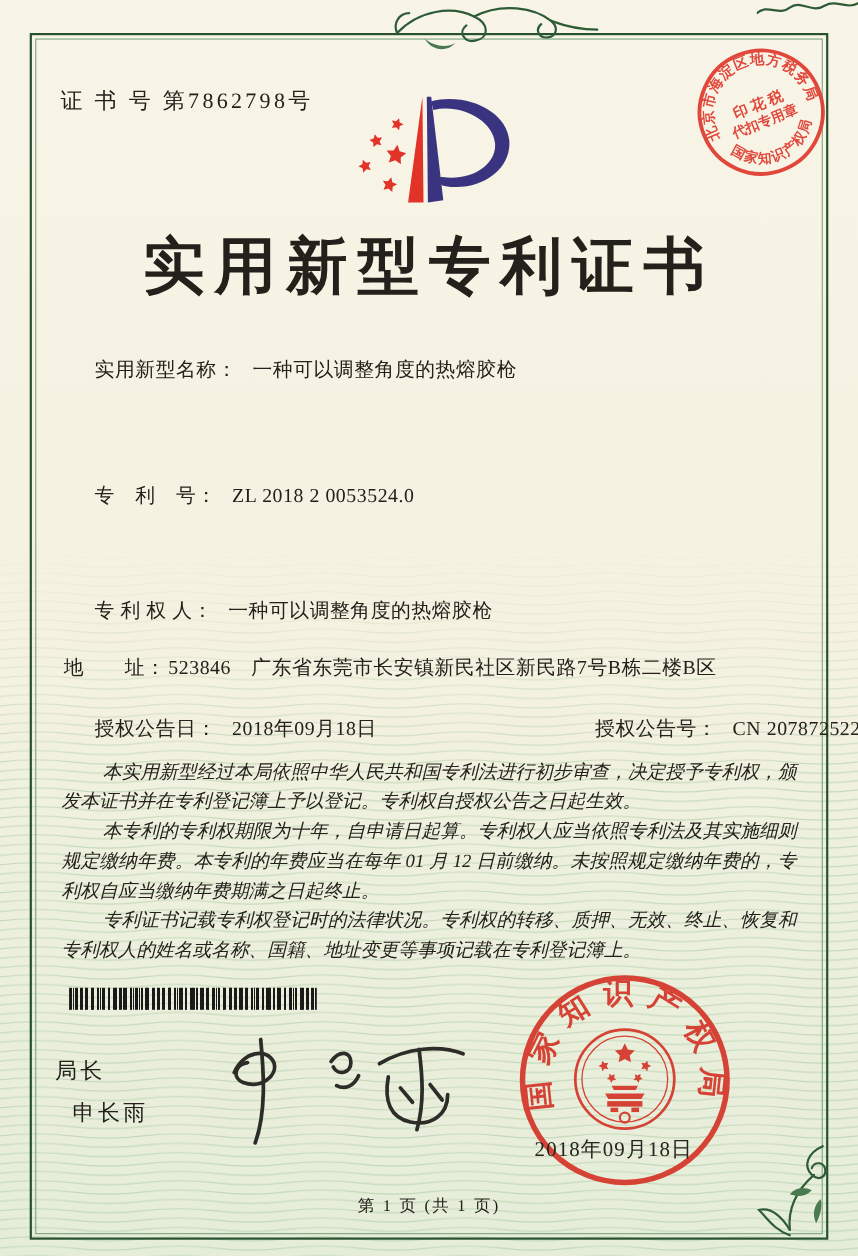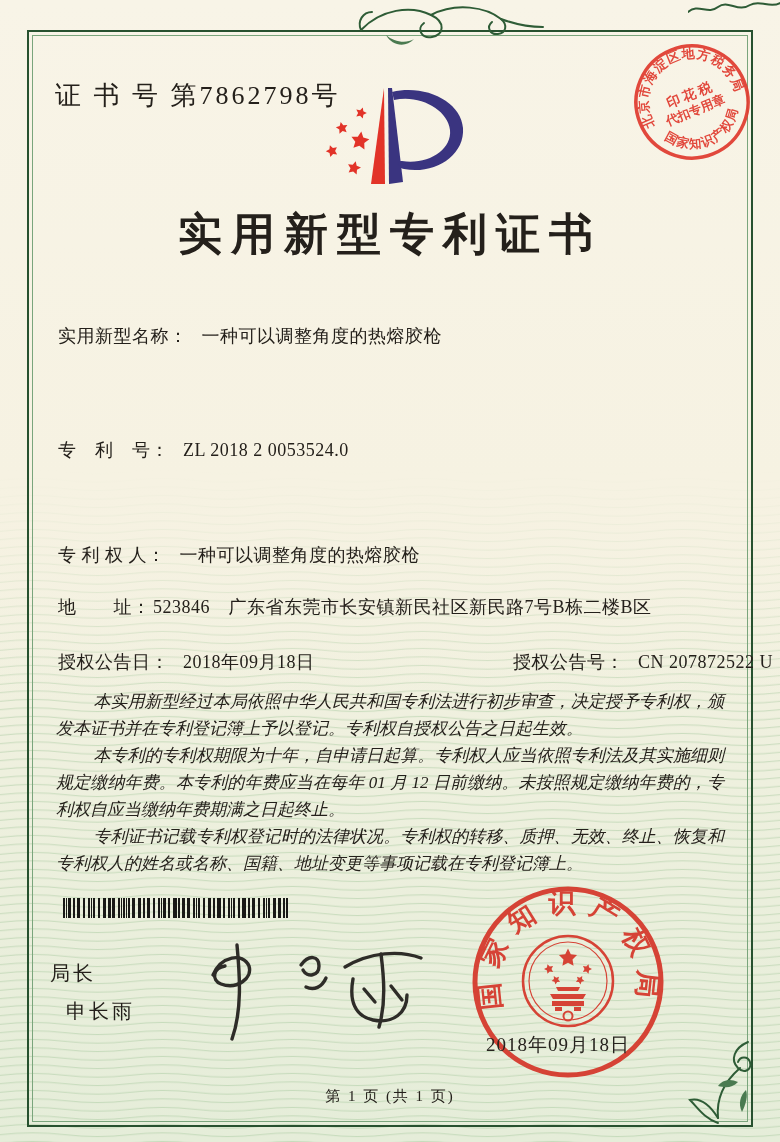--- a/index.html
+++ b/index.html
@@ -6,28 +6,28 @@
   .page{
     position:relative;width:780px;height:1142px;margin:0 auto;overflow:hidden;
     background:linear-gradient(180deg,#f8f4e7 0%,#f6f2e2 42%,#eef0de 68%,#e5edd9 100%);
     font-family:"Liberation Serif","DejaVu Serif",serif;color:#24201b;
   }
   .bg-waves{position:absolute;left:0;top:0;z-index:0;}
   .frame{position:absolute;left:27px;top:30px;width:722px;height:1093px;
     border:2.5px solid #27512f;z-index:1;pointer-events:none;}
   .frame::before{content:"";position:absolute;inset:3px;border:1px solid #7aa57c;}
   .ornament{position:absolute;z-index:2;}
-  .cert-no{position:absolute;left:55px;top:78px;font-size:26px;letter-spacing:3px;z-index:3;}
+  .cert-no{position:absolute;left:55px;top:78px;font-size:20px;letter-spacing:3px;z-index:3;}
   .logo{position:absolute;left:315px;top:80px;z-index:3;}
   .tax-stamp{position:absolute;left:622px;top:35px;z-index:4;opacity:.92;}
   .title{position:absolute;left:0;top:205px;width:100%;text-align:center;
-    font-size:44px;font-weight:700;letter-spacing:9px;z-index:3;}
+    font-size:56px;font-weight:700;letter-spacing:9px;z-index:3;}
   .field{position:absolute;left:58px;width:666px;font-size:18px;line-height:28px;
     letter-spacing:.5px;z-index:3;}
-  .field .lab{margin-right:14px;}
+  .field .lab{margin-right:14px;margin-left:28px;}
   .field.hang{padding-left:95px;}
   .field.hang .lab{position:absolute;left:0;top:0;margin:0;}
   .grant-no{position:absolute;left:455px;top:0;white-space:nowrap;}
   .paras{position:absolute;left:56px;top:688px;width:668px;font-size:17px;
     line-height:27px;text-align:justify;z-index:3;font-style:italic;}
   .paras p{margin:0;text-indent:2.2em;}
   .barcode{position:absolute;left:63px;top:898px;width:225px;height:20px;z-index:3;
     background-image:
       repeating-linear-gradient(90deg,#191917 0 2px,transparent 2px 5px),
       repeating-linear-gradient(90deg,#191917 0 1px,transparent 1px 7px),

